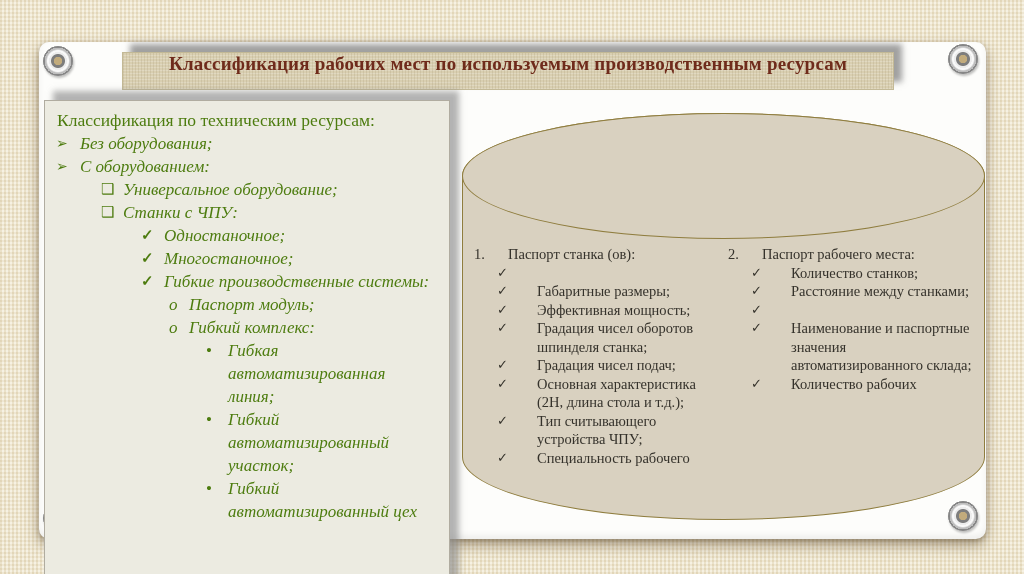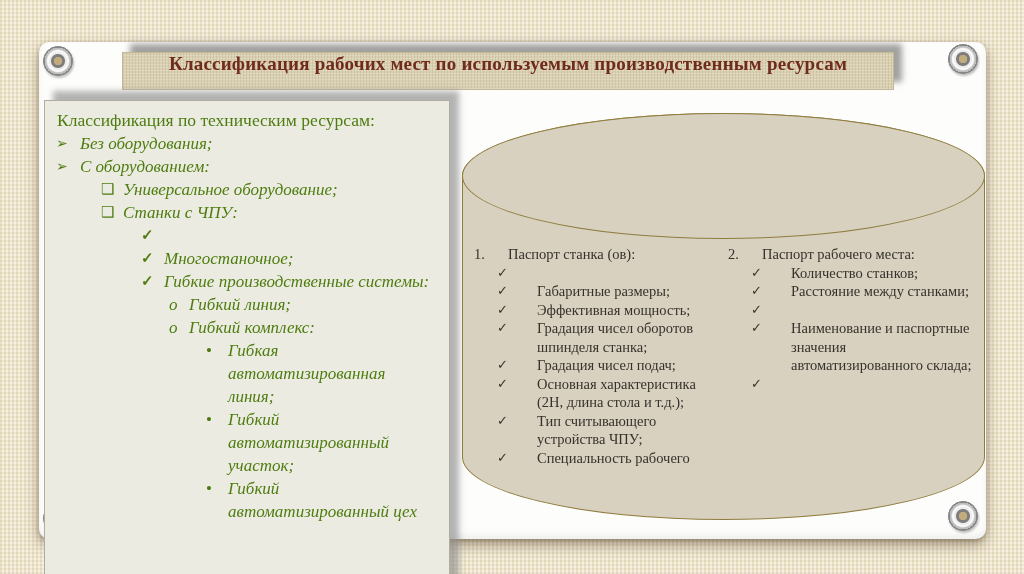--- a/index.html
+++ b/index.html
@@ -121,32 +121,33 @@
       <div class="lp-row lvl2">
         <span class="mk">❑</span>
         <span class="lp-text">Универсальное оборудование;</span>
       </div>
       <div class="lp-row lvl2">
         <span class="mk">❑</span>
         <span class="lp-text">Станки с ЧПУ:</span>
       </div>
       <div class="lp-row lvl3">
         <span class="mk">✓</span>
+        <span class="lp-text">Одностаночное;</span>
       </div>
       <div class="lp-row lvl3">
         <span class="mk">✓</span>
         <span class="lp-text">Многостаночное;</span>
       </div>
       <div class="lp-row lvl3">
         <span class="mk">✓</span>
         <span class="lp-text">Гибкие производственные системы:</span>
       </div>
       <div class="lp-row lvl4">
         <span class="mk">o</span>
-        <span class="lp-text">Гибкий линия;</span>
+        <span class="lp-text">Паспорт модуль;</span>
       </div>
       <div class="lp-row lvl4">
         <span class="mk">o</span>
         <span class="lp-text">Гибкий комплекс:</span>
       </div>
       <div class="lp-row lvl5">
         <span class="mk">•</span>
         <span class="lp-text">Гибкая автоматизированная линия;</span>
       </div>
       <div class="lp-row lvl5">
@@ -217,18 +218,19 @@
           </div>
           <div class="chk-row">
             <span class="chk">✓</span>
           </div>
           <div class="chk-row">
             <span class="chk">✓</span>
             <span class="itext">Наименование и паспортные значения автоматизированного склада;</span>
           </div>
           <div class="chk-row">
             <span class="chk">✓</span>
+            <span class="itext">Количество рабочих</span>
           </div>
         </div>
       </div>
     </div>
   </div>
 </div>
 
 </body></html>

